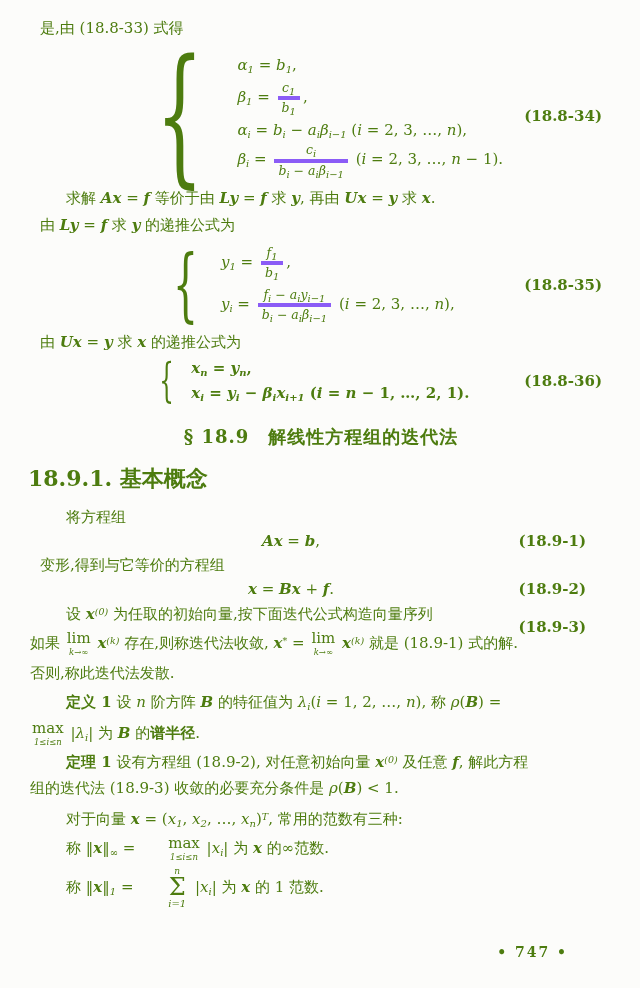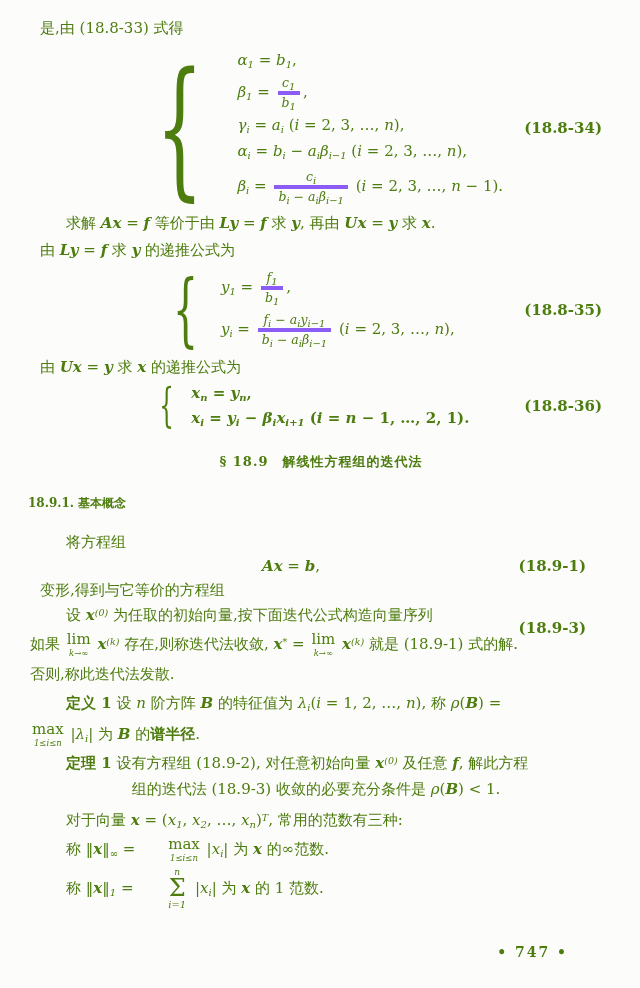--- a/index.html
+++ b/index.html
@@ -60,55 +60,54 @@
   #p-solve{margin-top:2px;line-height:27px;}
   #p-ly{line-height:27px;}
   #g35{margin-top:4px;padding-left:120px;}
   #g35 .brace{font-size:80px;}
   #g35 .eq-row:nth-child(1){line-height:38px;}
   #g35 .eq-row:nth-child(2){line-height:46px;}
   #p-ux{margin-top:2px;line-height:27px;}
   #g36{padding-left:112px;}
   #g36 .brace{font-size:46px;}
   #g36 .eq-row{line-height:25px;font-weight:bold;}
-  #h-sec{margin:16px 0 13px;text-align:center;font-size:13px;line-height:30px;font-weight:bold;letter-spacing:1px;}
-  #h-sub{margin:12px 0 0 -12px;font-size:12px;line-height:26px;font-weight:bold;}
+  #h-sec{margin:16px 0 13px;text-align:center;font-size:18px;line-height:30px;font-weight:bold;letter-spacing:1px;}
+  #h-sub{margin:12px 0 0 -12px;font-size:22px;line-height:26px;font-weight:bold;}
   #p-jiang{margin-top:14px;line-height:24px;}
   #e91{line-height:24px;}
   #p-bianxing{line-height:24px;}
   #e92{line-height:24px;}
   #p-she{line-height:26px;}
   #e93{line-height:26px;}
   #p-ruguo{line-height:32px;}
   #p-fouze{line-height:28px;}
   #p-def1a{line-height:30px;}
   #p-def1b{line-height:32px;}
   #p-thm1a{line-height:27px;}
-  #p-thm1b{line-height:25px;text-align:center;}
+  #p-thm1b{line-height:25px;}
   #p-duiyu{line-height:25px;margin-top:6px;}
   #p-norminf{line-height:32px;}
   #p-norm1{line-height:46px;}
   .page-number{position:absolute;top:944px;right:72px;font-weight:bold;font-size:14px;letter-spacing:2px;}
 </style>
 </head>
 <body>
 
 <div class="page">
 
   <p id="l-intro" class="line"><span class="tk-t">是,由 (18.8-33) 式得</span></p>
 
   <div id="g34" class="eq-group">
     <span class="brace">{</span>
     <div class="eq-rows">
       <div class="eq-row"><span class="tk-i">α</span><sub class="tk-sub">1</sub><span class="tk-t"> = </span><span class="tk-i">b</span><sub class="tk-sub">1</sub><span class="tk-t">,</span></div>
       <div class="eq-row"><span class="tk-i">β</span><sub class="tk-sub">1</sub><span class="tk-t"> = </span><span class="frac">
             <span class="num"><span class="tk-i">c</span><sub class="tk-sub">1</sub></span>
             <span class="den"><span class="tk-i">b</span><sub class="tk-sub">1</sub></span>
           </span><span class="tk-t">,</span></div>
-      <div class="eq-row"><span class="tk-i">γ</span><sub class="tk-sub">i</sub><span class="tk-t"> = </span><span class="tk-i">a</span><sub class="tk-sub">i</sub><span class="tk-t">  (</span><span class="tk-i">i</span><span class="tk-t"> = 2, 3, …, </span><span class="tk-i">n</span><span class="tk-t">),</span></div>
       <div class="eq-row"><span class="tk-i">α</span><sub class="tk-sub">i</sub><span class="tk-t"> = </span><span class="tk-i">b</span><sub class="tk-sub">i</sub><span class="tk-t"> − </span><span class="tk-i">a</span><sub class="tk-sub">i</sub><span class="tk-i">β</span><sub class="tk-sub">i−1</sub><span class="tk-t"> (</span><span class="tk-i">i</span><span class="tk-t"> = 2, 3, …, </span><span class="tk-i">n</span><span class="tk-t">),</span></div>
       <div class="eq-row"><span class="tk-i">β</span><sub class="tk-sub">i</sub><span class="tk-t"> = </span><span class="frac">
             <span class="num"><span class="tk-i">c</span><sub class="tk-sub">i</sub></span>
             <span class="den"><span class="tk-i">b</span><sub class="tk-sub">i</sub><span class="tk-t"> − </span><span class="tk-i">a</span><sub class="tk-sub">i</sub><span class="tk-i">β</span><sub class="tk-sub">i−1</sub></span>
           </span><span class="tk-t">  (</span><span class="tk-i">i</span><span class="tk-t"> = 2, 3, …, </span><span class="tk-i">n</span><span class="tk-t"> − 1).</span></div>
     </div>
     <span class="eq-label">(18.8-34)</span>
   </div>
 
   <p id="p-solve" class="line indent"><span class="tk-t">求解 </span><span class="tk-b">Ax</span><span class="tk-t"> = </span><span class="tk-b">f</span><span class="tk-t"> 等价于由 </span><span class="tk-b">Ly</span><span class="tk-t"> = </span><span class="tk-b">f</span><span class="tk-t"> 求 </span><span class="tk-b">y</span><span class="tk-t">, 再由 </span><span class="tk-b">Ux</span><span class="tk-t"> = </span><span class="tk-b">y</span><span class="tk-t"> 求 </span><span class="tk-b">x</span><span class="tk-t">.</span></p>
@@ -145,20 +144,24 @@
 
   <p id="p-jiang" class="line indent"><span class="tk-t">将方程组</span></p>
 
   <div id="e91" class="eq-center">
     <span class="eq-main"><span class="tk-b">Ax</span><span class="tk-t"> = </span><span class="tk-b">b</span><span class="tk-t">,</span></span>
     <span class="eq-label">(18.9-1)</span>
   </div>
 
   <p id="p-bianxing" class="line"><span class="tk-t">变形,得到与它等价的方程组</span></p>
 
+  <div id="e92" class="eq-center">
+    <span class="eq-main"><span class="tk-b">x</span><span class="tk-t"> = </span><span class="tk-b">Bx</span><span class="tk-t"> + </span><span class="tk-b">f</span><span class="tk-t">.</span></span>
+    <span class="eq-label">(18.9-2)</span>
+  </div>
 
   <p id="p-she" class="line indent"><span class="tk-t">设 </span><span class="tk-b">x</span><sup class="tk-sup">(0)</sup><span class="tk-t"> 为任取的初始向量,按下面迭代公式构造向量序列</span></p>
 
   <div id="e93" class="eq-center">
     <span class="eq-label">(18.9-3)</span>
   </div>
 
   <p id="p-ruguo" class="line outdent"><span class="tk-t">如果 </span><span class="underop">
         <span class="uo-main">lim</span>
         <span class="uo-sub">k→∞</span>

